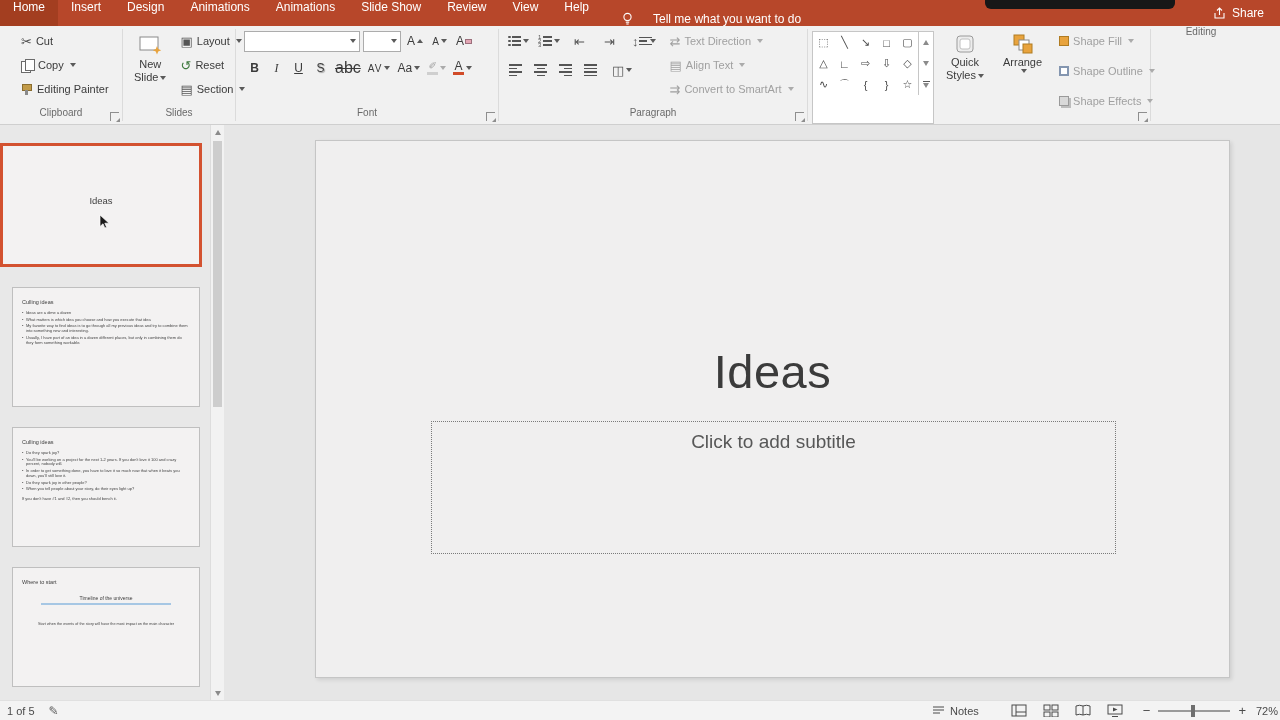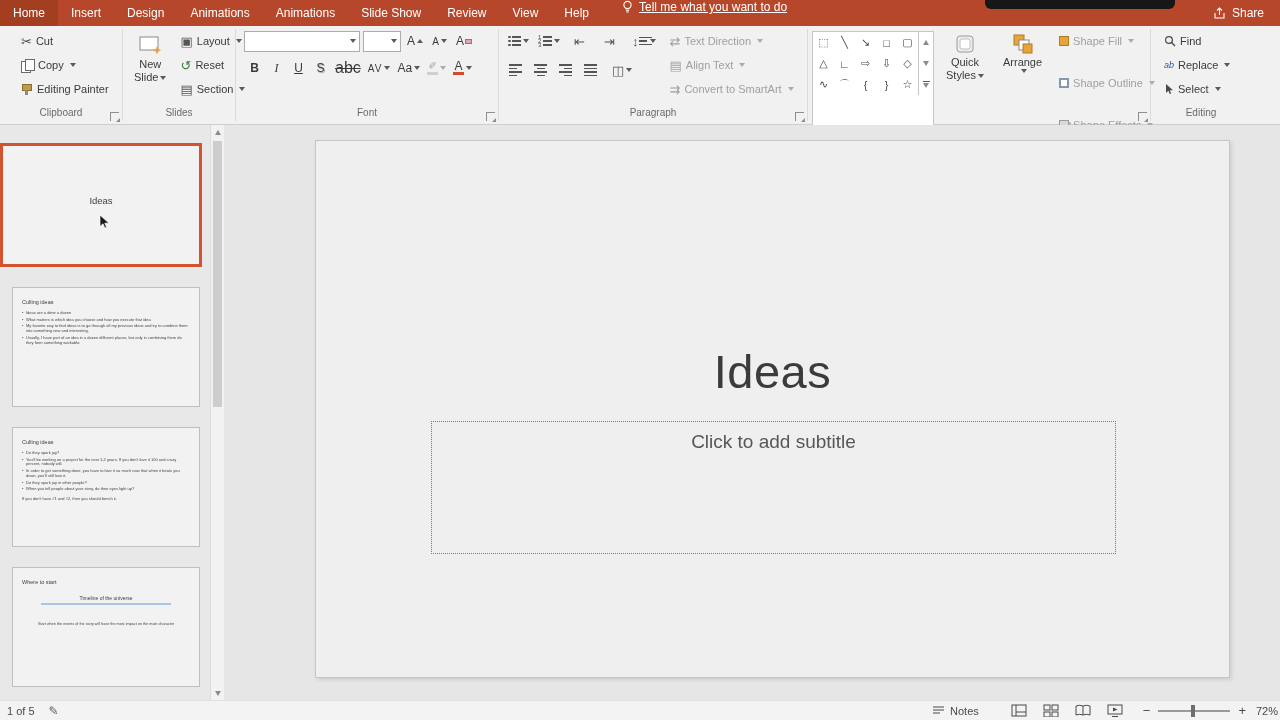--- a/index.html
+++ b/index.html
@@ -4,23 +4,23 @@
 <style>
   * { margin:0; padding:0; box-sizing:border-box; cursor:default; }
   html,body { width:1280px; height:720px; overflow:hidden; }
   body { font-family:"Liberation Sans", sans-serif; background:#fff; position:relative; color:#3b3b3b; }
   i { font-style:normal; }
 
   
   .titlebar { position:absolute; top:0; left:0; right:0; height:26px;
     background:var(--c-titlebar,#B7472A); display:flex; align-items:stretch;
     color:#fff; font-size:12px; }
-  .tab { padding:0 13px; display:flex; align-items:center; white-space:nowrap; }
+  .tab { padding:0 13px; display:flex; align-items:flex-start; white-space:nowrap; }
   .tab.active { background:var(--c-tabactive,#A33E20); }
-  .tellme { display:flex; align-items:flex-start; gap:6px; padding:0 12px; margin-left:8px;text-decoration:underline; }
+  .tellme { display:flex; align-items:flex-end; gap:20px; padding:0 12px; margin-left:8px; }
   .share { margin-left:auto; display:flex; align-items:center; gap:6px; padding:0 16px; }
   .blob { position:absolute; left:985px; top:0; width:190px; height:9px;
     background:#171717; border-radius:0 0 6px 6px; }
 
   
   .ribbon { position:absolute; top:26px; left:0; right:0; height:99px;
     background:var(--c-ribbon,#F1F1F1); border-bottom:1px solid #CFCFCF;
     display:flex; font-size:11px; }
   .grp { display:flex; flex-direction:column; position:relative; flex:0 0 auto; }
   .grp-body { flex:1; display:flex; padding:4px 4px 0; }
@@ -434,21 +434,21 @@
       </div>
       <div class="bbtn">
         <svg width="24" height="24" viewBox="0 0 24 24">
           <rect x="3" y="3" width="10" height="10" fill="#E8A33D" stroke="#b07c22"></rect>
           <rect x="8" y="8" width="10" height="10" fill="#fff" stroke="#8a8a8a"></rect>
           <rect x="12" y="12" width="9" height="9" fill="#E8A33D" stroke="#b07c22"></rect>
         </svg>
         <span>Arrange</span>
         <span class="dd"></span>
       </div>
-      <div class="col" style="gap:20px">
+      <div class="col" style="gap:8px">
         <div class="sbtn dis">
             <span style="width:10px;height:10px;background:#E8A33D;border:1px solid #b07c22"></span>
             <span>Shape Fill</span>
             <span class="dd"></span>
           </div>
         <div class="sbtn dis">
             <span style="width:10px;height:10px;background:#fff;border:2px solid #8496B0"></span>
             <span>Shape Outline</span>
             <span class="dd"></span>
           </div>
@@ -457,41 +457,20 @@
             <span>Shape Effects</span>
             <span class="dd"></span>
           </div>
       </div>
     </div>
     <span class="launcher"></span>
   </div>
   <div class="vsep"></div>
 
   <div class="grp" style="width:100px">
-    <div class="grp-body col" style="gap:2px; padding-left:8px">
-      <div class="sbtn">
-        <svg width="12" height="12" viewBox="0 0 12 12">
-            <circle cx="5" cy="5" r="3.4" fill="none" stroke="#4a4a4a" stroke-width="1.2"></circle>
-            <line x1="7.6" y1="7.6" x2="11" y2="11" stroke="#4a4a4a" stroke-width="1.4"></line>
-          </svg>
-        <span>Find</span>
-      </div>
-      <div class="sbtn">
-        <span style="font-size:9px; font-style:italic; color:#2B579A">ab</span>
-        <span>Replace</span>
-          <span class="dd"></span>
-      </div>
-      <div class="sbtn">
-        <svg width="10" height="12" viewBox="0 0 10 12">
-            <path d="M2 1 L2 10 L4.4 7.8 L5.8 11 L7.2 10.4 L5.8 7.3 L9 7.3 Z" fill="#4a4a4a"></path>
-          </svg>
-        <span>Select</span>
-          <span class="dd"></span>
-      </div>
-    </div>
     <div class="grp-label"><span>Editing</span></div>
   </div>
 </div>
 
 <div class="panel">
   <div class="thumb selected">
     <div class="half" style="height:244px">
       <div class="t-ideas">Ideas</div>
     </div>
     <svg class="cursor" width="12" height="16" viewBox="0 0 12 16">

